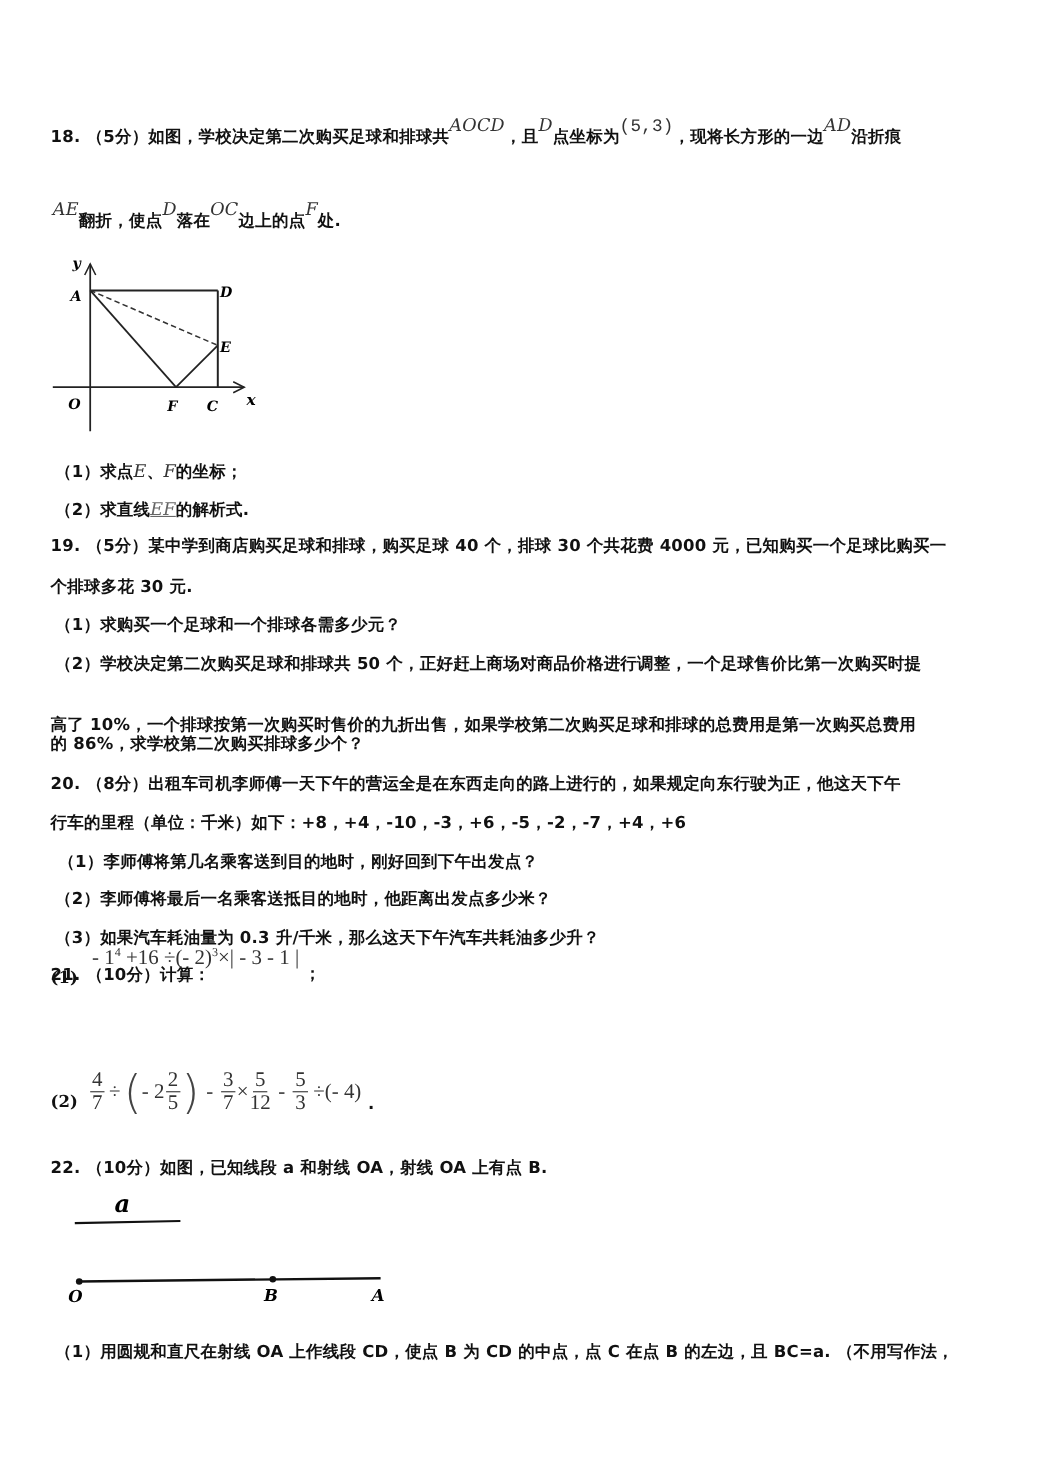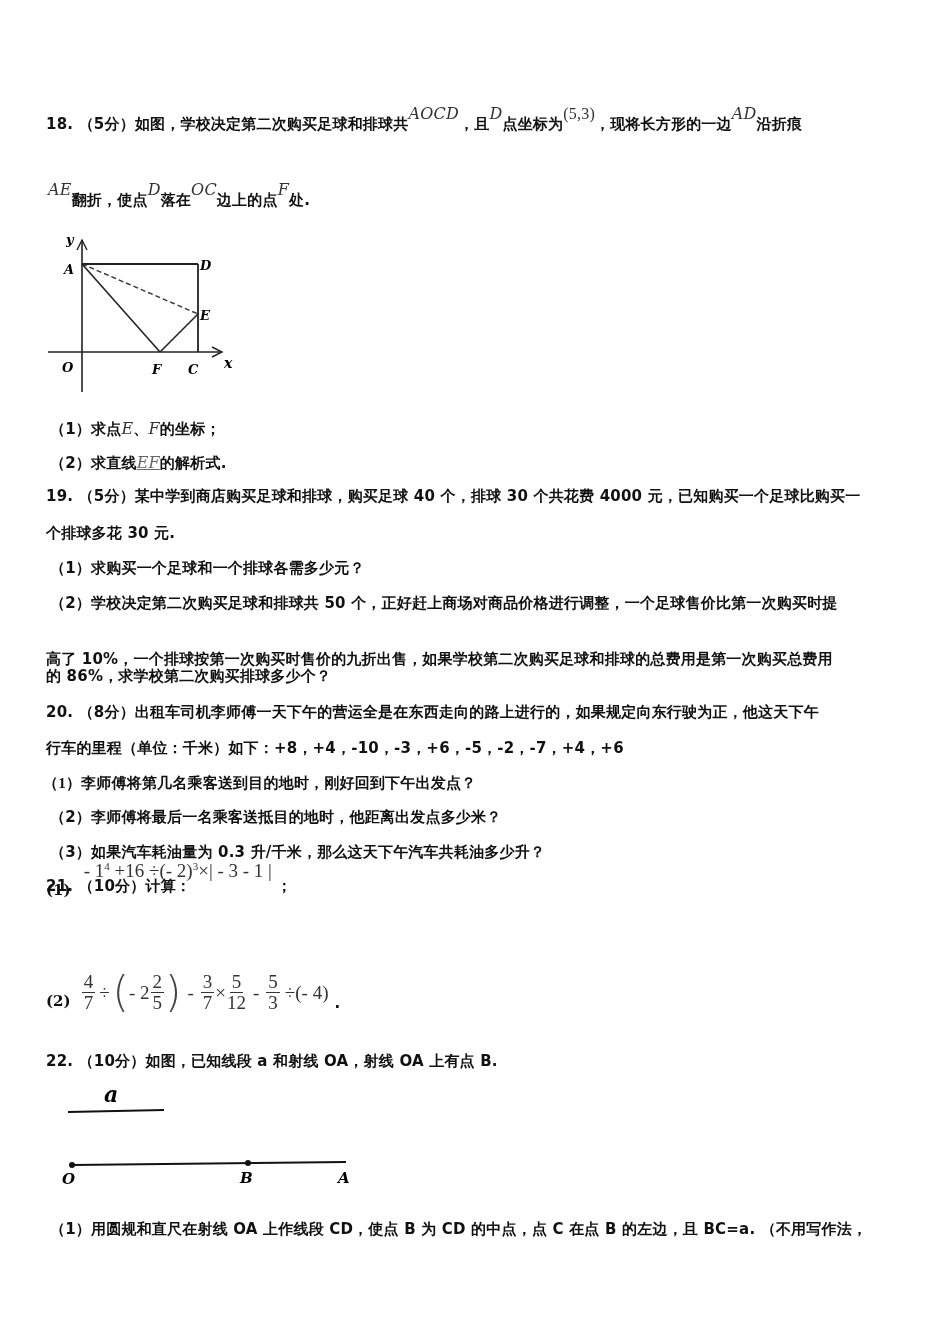--- a/index.html
+++ b/index.html
@@ -1,21 +1,21 @@
 <!DOCTYPE html>
 <html><head>
 <meta charset="utf-8">
 <style>
   html, body { margin:0; padding:0; background:#ffffff; }
   body { width:950px; height:1344px; position:relative; overflow:hidden;
          font-family:"DejaVu Sans", sans-serif; color:#111; }
   .line { position:absolute; left:46px; font-size:15px; font-weight:bold; white-space:nowrap; letter-spacing:0.2px; }
   .math { font-family:"DejaVu Serif", serif; font-style:italic; font-weight:normal; color:#333; font-size:16px; }
   .math-up { position:relative; top:-10px; }
-  .mathn { font-family:Liberation Serif, serif; font-weight:normal; color:#333; font-size:16px; }
+  .mathn { font-family:Liberation Mono, monospace; font-weight:normal; color:#333; font-size:16px; }
   .sub { font-size:15px; font-weight:bold; }
   .eq { font-family:"Liberation Serif", serif; font-weight:normal; color:#333; font-size:19px; }
   .frac { display:inline-flex; flex-direction:column; align-items:center; vertical-align:middle; line-height:1.05; margin:0 1px; }
   .frac .num { border-bottom:1px solid #333; padding:0 2px; }
   .paren { font-size:42px; font-weight:100; vertical-align:middle; color:#444; font-family:"DejaVu Sans", sans-serif; }
   svg text { font-family:"DejaVu Serif", serif; font-style:italic; font-weight:bold; }
 </style>
 </head>
 <body>
 
@@ -61,21 +61,21 @@
 
 <div class="line" style="top:487px;">19. （5分）某中学到商店购买足球和排球，购买足球 40 个，排球 30 个共花费 4000 元，已知购买一个足球比购买一</div>
 <div class="line" style="top:524px;">个排球多花 30 元.</div>
 <div class="line" style="top:559px; left:50px;">（1）求购买一个足球和一个排球各需多少元？</div>
 <div class="line" style="top:594px; left:50px;text-align:center;">（2）学校决定第二次购买足球和排球共 50 个，正好赶上商场对商品价格进行调整，一个足球售价比第一次购买时提</div>
 <div class="line" style="top:630px;margin-top:20px;">高了 10%，一个排球按第一次购买时售价的九折出售，如果学校第二次购买足球和排球的总费用是第一次购买总费用</div>
 <div class="line" style="top:667px;">的 86%，求学校第二次购买排球多少个？</div>
 
 <div class="line" style="top:703px;">20. （8分）出租车司机李师傅一天下午的营运全是在东西走向的路上进行的，如果规定向东行驶为正，他这天下午</div>
 <div class="line" style="top:739px;text-align:right;">行车的里程（单位：千米）如下：+8，+4，-10，-3，+6，-5，-2，-7，+4，+6</div>
-<div class="line" style="top:774px; left:43px;font-family:Liberation Serif, serif;">（1）李师傅将第几名乘客送到目的地时，刚好回到下午出发点？</div>
+<div class="line" style="top:774px; left:53px;">（1）李师傅将第几名乘客送到目的地时，刚好回到下午出发点？</div>
 <div class="line" style="top:808px; left:50px;">（2）李师傅将最后一名乘客送抵目的地时，他距离出发点多少米？</div>
 <div class="line" style="top:843px; left:50px;">（3）如果汽车耗油量为 0.3 升/千米，那么这天下午汽车共耗油多少升？</div>
 
 <div class="line" style="top:877px;">21. （10分）计算：</div>
 
 <div style="position:absolute; left:46px; top:860px; white-space:nowrap;">
   <span class="sub" style="position:relative; top:18px; font-family:'DejaVu Serif', serif;">(1)</span>
   <span class="eq" style="margin-left:8px;">
     <span>- 1</span><sup style="font-size:11px;">4</sup><span> +16 ÷(- 2)</span><sup style="font-size:11px;">3</sup><span>×| - 3 - 1 |</span>
   </span>

